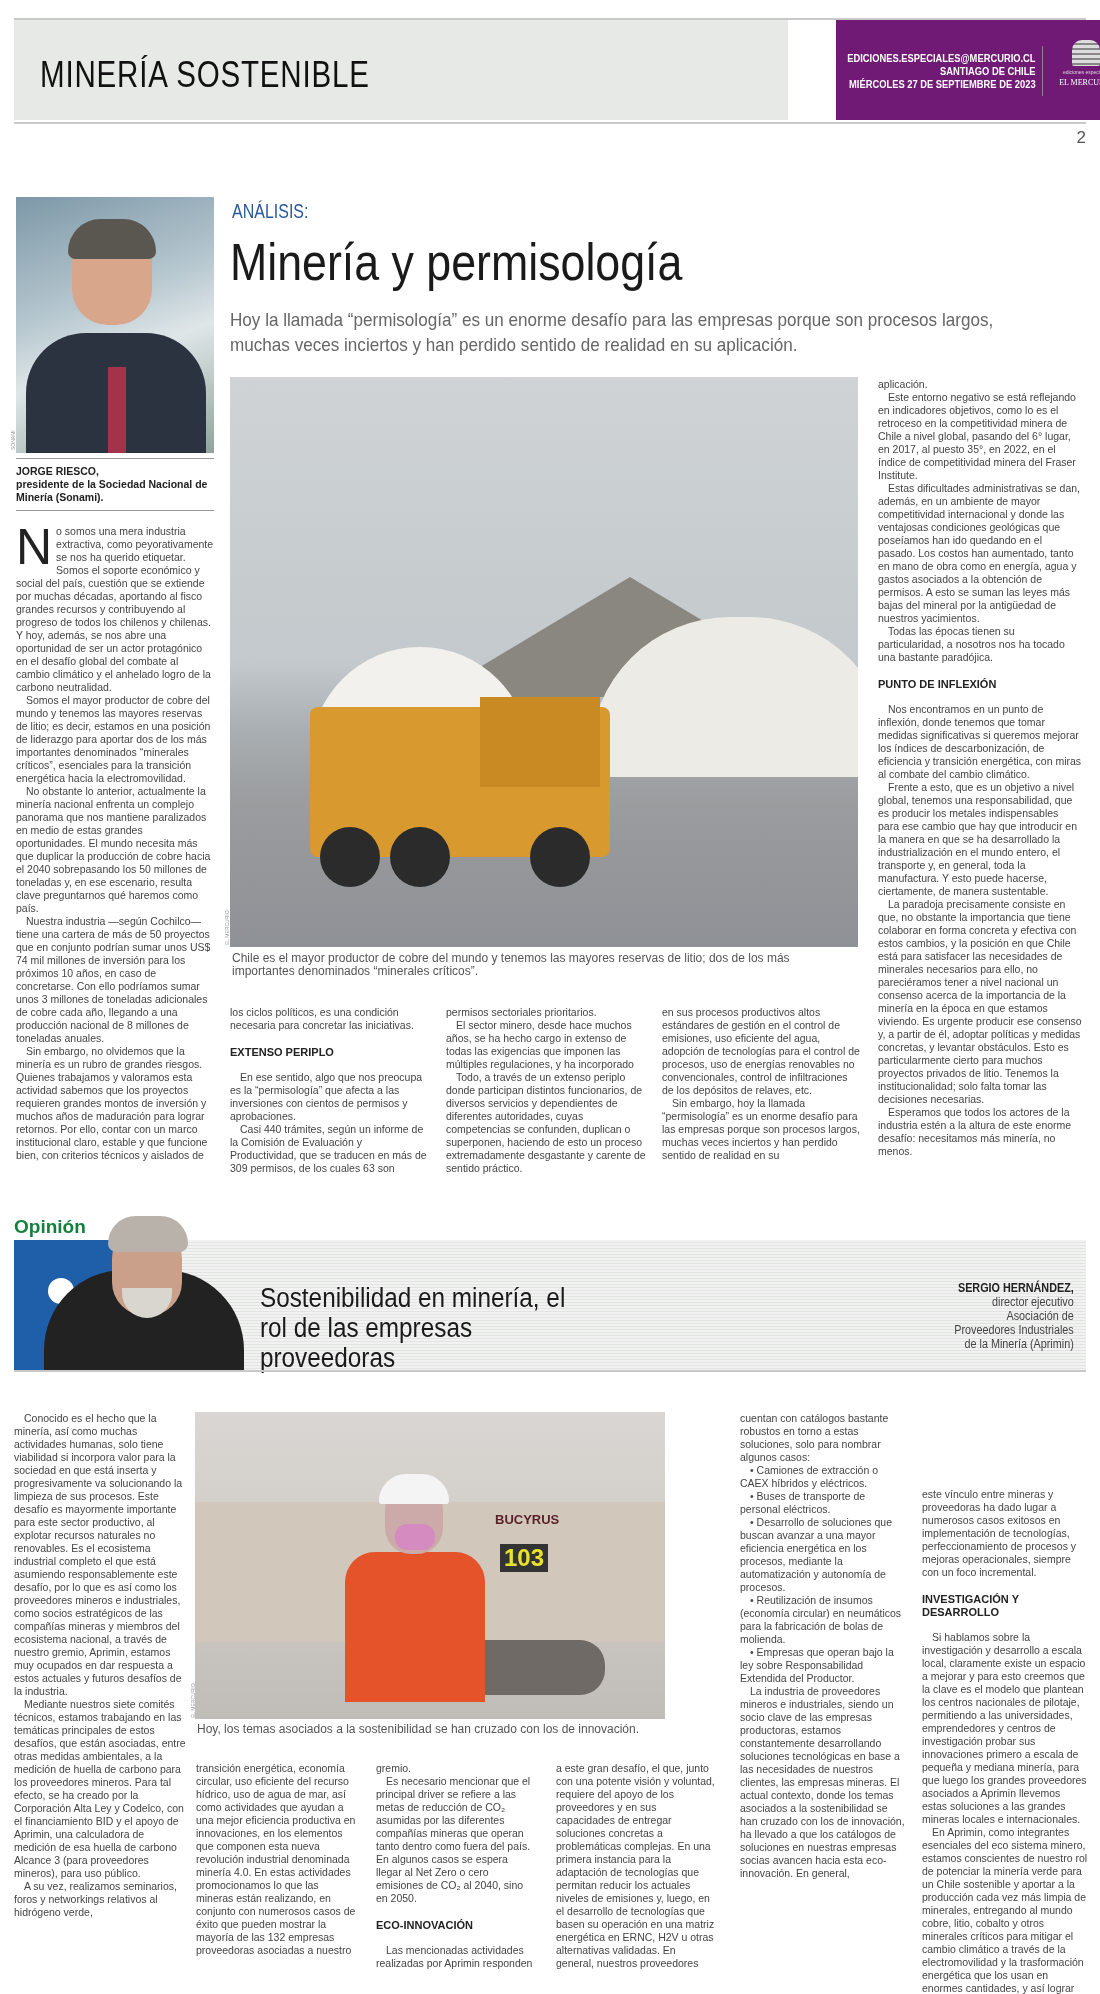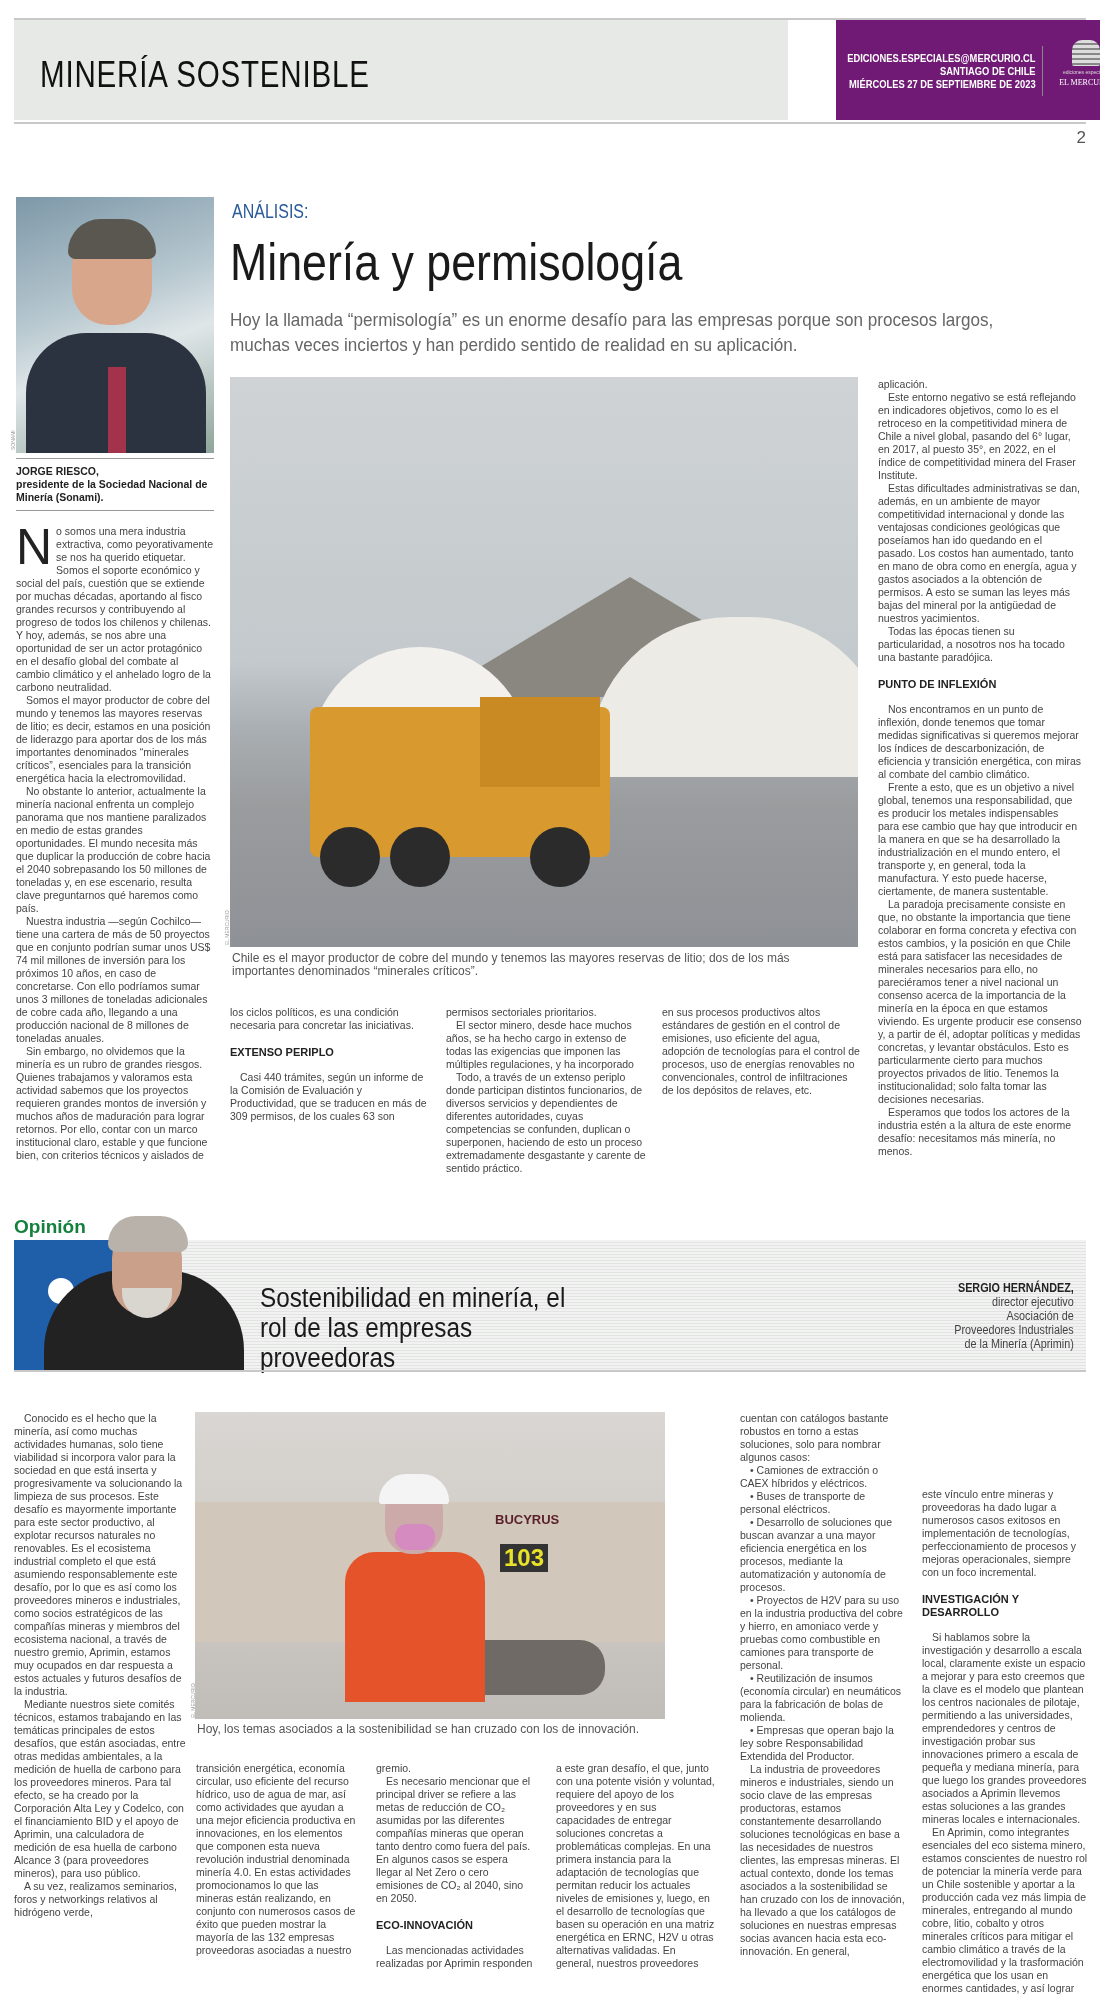--- a/index.html
+++ b/index.html
@@ -119,29 +119,31 @@
   <div class="wheel" style="left:90px"></div>
   <div class="wheel" style="left:160px"></div>
   <div class="wheel" style="left:300px"></div>
 </div>
 <div class="abs credit-v" style="left:224px;top:945px">EL MERCURIO</div>
 <div class="abs caption" style="left:232px;top:952px;width:620px">Chile es el mayor productor de cobre del mundo y tenemos las mayores reservas de litio; dos de los más importantes denominados “minerales críticos”.</div>
 
 <div class="abs col" style="left:230px;top:1006px;width:198px">
   <p class="ni">los ciclos políticos, es una condición necesaria para concretar las iniciativas.</p>
   <p class="sub">EXTENSO PERIPLO</p>
+  <p>En ese sentido, algo que nos preocupa es la “permisología” que afecta a las inversiones con cientos de permisos y aprobaciones.</p>
   <p>Casi 440 trámites, según un informe de la Comisión de Evaluación y Productividad, que se traducen en más de 309 permisos, de los cuales 63 son</p>
 </div>
 <div class="abs col" style="left:446px;top:1006px;width:200px">
   <p class="ni">permisos sectoriales prioritarios.</p>
   <p>El sector minero, desde hace muchos años, se ha hecho cargo in extenso de todas las exigencias que imponen las múltiples regulaciones, y ha incorporado</p>
   <p>Todo, a través de un extenso periplo donde participan distintos funcionarios, de diversos servicios y dependientes de diferentes autoridades, cuyas competencias se confunden, duplican o superponen, haciendo de esto un proceso extremadamente desgastante y carente de sentido práctico.</p>
 </div>
 <div class="abs col" style="left:662px;top:1006px;width:200px">
   <p class="ni">en sus procesos productivos altos estándares de gestión en el control de emisiones, uso eficiente del agua, adopción de tecnologías para el control de procesos, uso de energías renovables no convencionales, control de infiltraciones de los depósitos de relaves, etc.</p>
+  <p>Sin embargo, hoy la llamada “permisología” es un enorme desafío para las empresas porque son procesos largos, muchas veces inciertos y han perdido sentido de realidad en su</p>
 </div>
 <div class="abs col" style="left:878px;top:378px;width:204px">
   <p class="ni">aplicación.</p>
   <p>Este entorno negativo se está reflejando en indicadores objetivos, como lo es el retroceso en la competitividad minera de Chile a nivel global, pasando del 6° lugar, en 2017, al puesto 35°, en 2022, en el índice de competitividad minera del Fraser Institute.</p>
   <p>Estas dificultades administrativas se dan, además, en un ambiente de mayor competitividad internacional y donde las ventajosas condiciones geológicas que poseíamos han ido quedando en el pasado. Los costos han aumentado, tanto en mano de obra como en energía, agua y gastos asociados a la obtención de permisos. A esto se suman las leyes más bajas del mineral por la antigüedad de nuestros yacimientos.</p>
   <p>Todas las épocas tienen su particularidad, a nosotros nos ha tocado una bastante paradójica.</p>
   <p class="sub">PUNTO DE INFLEXIÓN</p>
   <p>Nos encontramos en un punto de inflexión, donde tenemos que tomar medidas significativas si queremos mejorar los índices de descarbonización, de eficiencia y transición energética, con miras al combate del cambio climático.</p>
   <p>Frente a esto, que es un objetivo a nivel global, tenemos una responsabilidad, que es producir los metales indispensables para ese cambio que hay que introducir en la manera en que se ha desarrollado la industrialización en el mundo entero, el transporte y, en general, toda la manufactura. Y esto puede hacerse, ciertamente, de manera sustentable.</p>
   <p>La paradoja precisamente consiste en que, no obstante la importancia que tiene colaborar en forma concreta y efectiva con estos cambios, y la posición en que Chile está para satisfacer las necesidades de minerales necesarios para ello, no pareciéramos tener a nivel nacional un consenso acerca de la importancia de la minería en la época en que estamos viviendo. Es urgente producir ese consenso y, a partir de él, adoptar políticas y medidas concretas, y levantar obstáculos. Esto es particularmente cierto para muchos proyectos privados de litio. Tenemos la institucionalidad; solo falta tomar las decisiones necesarias.</p>
@@ -197,21 +199,20 @@
   <p>Las mencionadas actividades realizadas por Aprimin responden</p>
 </div>
 <div class="abs col" style="left:556px;top:1762px;width:160px">
   <p class="ni">a este gran desafío, el que, junto con una potente visión y voluntad, requiere del apoyo de los proveedores y en sus capacidades de entregar soluciones concretas a problemáticas complejas. En una primera instancia para la adaptación de tecnologías que permitan reducir los actuales niveles de emisiones y, luego, en el desarrollo de tecnologías que basen su operación en una matriz energética en ERNC, H2V u otras alternativas validadas. En general, nuestros proveedores</p>
 </div>
 <div class="abs col" style="left:740px;top:1412px;width:166px">
   <p class="ni">cuentan con catálogos bastante robustos en torno a estas soluciones, solo para nombrar algunos casos:</p>
   <p>• Camiones de extracción o CAEX híbridos y eléctricos.</p>
   <p>• Buses de transporte de personal eléctricos.</p>
   <p>• Desarrollo de soluciones que buscan avanzar a una mayor eficiencia energética en los procesos, mediante la automatización y autonomía de procesos.</p>
-  <p>• Proyectos de H2V para su uso en la industria productiva del cobre y hierro, en amoniaco verde y pruebas como combustible en camiones para transporte de personal.</p>
   <p>• Reutilización de insumos (economía circular) en neumáticos para la fabricación de bolas de molienda.</p>
   <p>• Empresas que operan bajo la ley sobre Responsabilidad Extendida del Productor.</p>
   <p>La industria de proveedores mineros e industriales, siendo un socio clave de las empresas productoras, estamos constantemente desarrollando soluciones tecnológicas en base a las necesidades de nuestros clientes, las empresas mineras. El actual contexto, donde los temas asociados a la sostenibilidad se han cruzado con los de innovación, ha llevado a que los catálogos de soluciones en nuestras empresas socias avancen hacia esta eco-innovación. En general,</p>
 </div>
 <div class="abs col" style="left:922px;top:1488px;width:166px">
   <p class="ni">este vínculo entre mineras y proveedoras ha dado lugar a numerosos casos exitosos en implementación de tecnologías, perfeccionamiento de procesos y mejoras operacionales, siempre con un foco incremental.</p>
   <p class="sub">INVESTIGACIÓN Y DESARROLLO</p>
   <p>Si hablamos sobre la investigación y desarrollo a escala local, claramente existe un espacio a mejorar y para esto creemos que la clave es el modelo que plantean los centros nacionales de pilotaje, permitiendo a las universidades, emprendedores y centros de investigación probar sus innovaciones primero a escala de pequeña y mediana minería, para que luego los grandes proveedores asociados a Aprimin llevemos estas soluciones a las grandes mineras locales e internacionales.</p>
   <p>En Aprimin, como integrantes esenciales del eco sistema minero, estamos conscientes de nuestro rol de potenciar la minería verde para un Chile sostenible y aportar a la producción cada vez más limpia de minerales, entregando al mundo cobre, litio, cobalto y otros minerales críticos para mitigar el cambio climático a través de la electromovilidad y la trasformación energética que los usan en enormes cantidades, y así lograr un planeta más limpio</p>
 </div>

